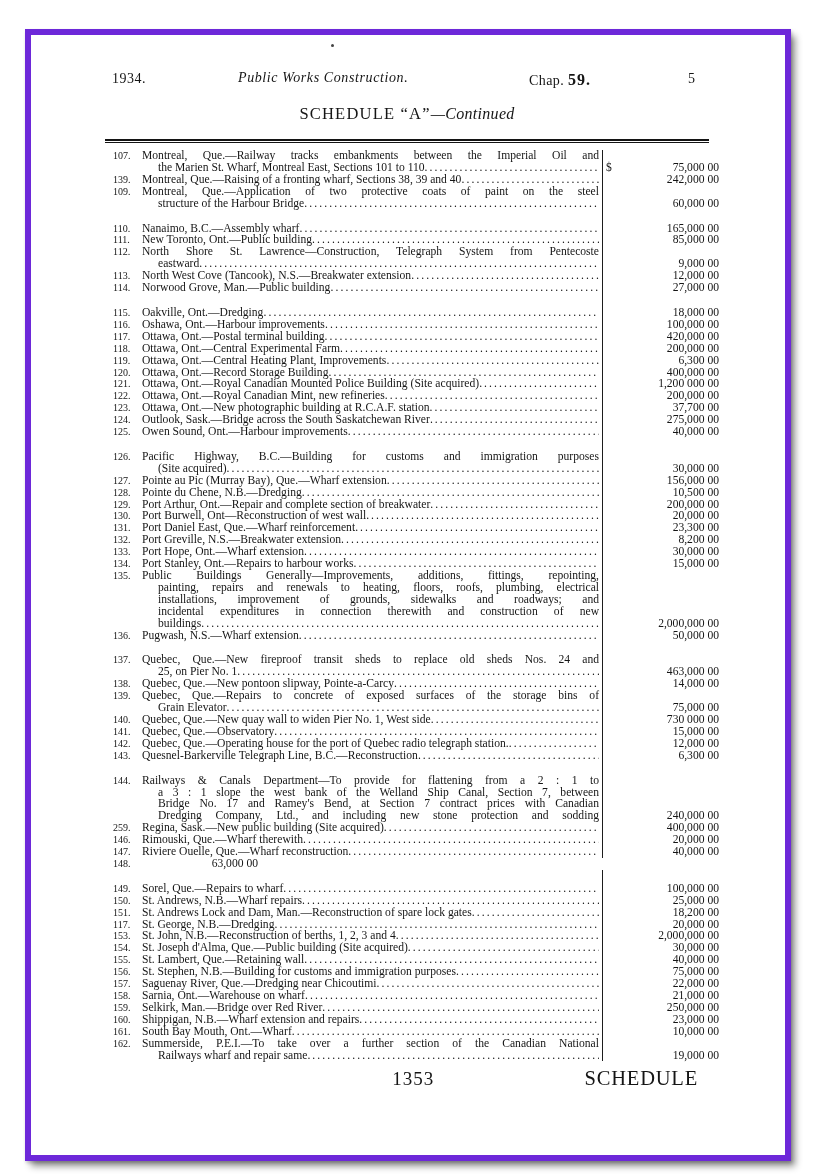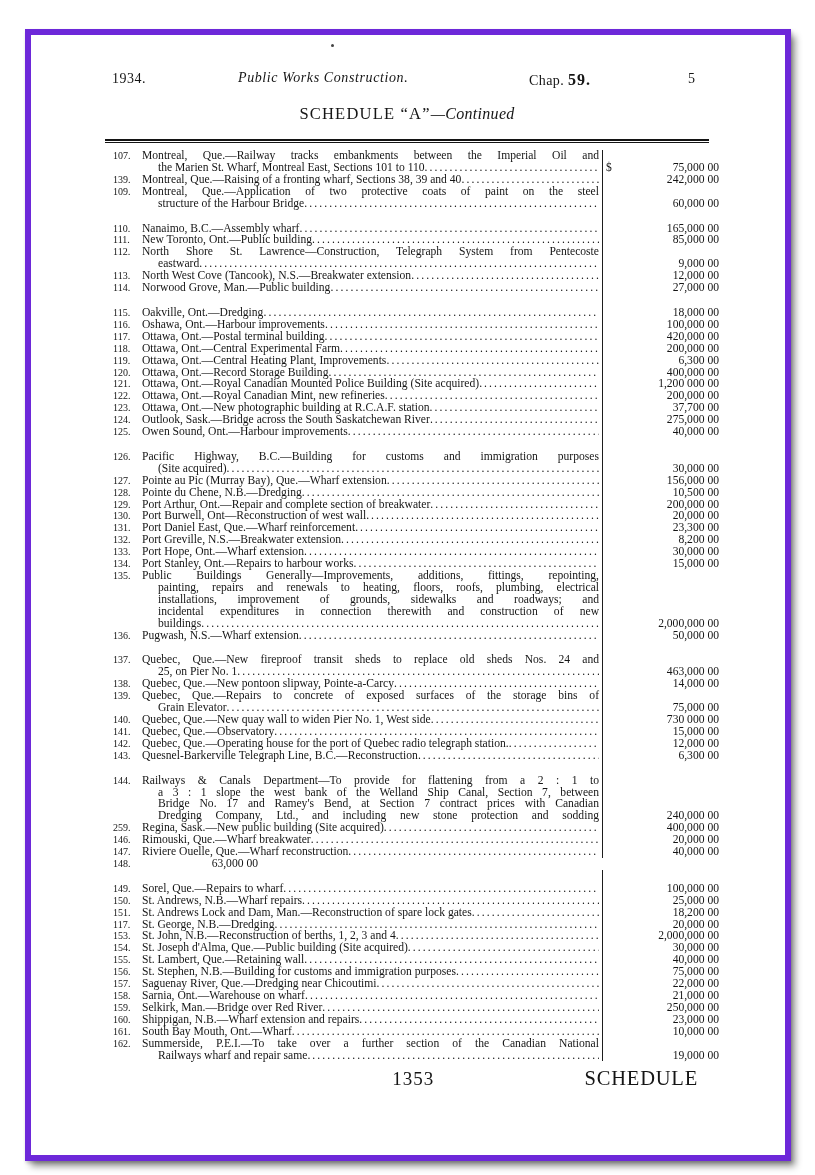--- a/index.html
+++ b/index.html
@@ -798,21 +798,21 @@
         
         <span class="amt">400,000 00</span>
       </div>
     </div>
   </div>
 
   <div class="item">
     <div class="num">146.</div>
     <div class="desc">
             <div class="line last">
-              <span class="txt">Rimouski, Que.—Wharf breakwater</span>
+              <span class="txt">Rimouski, Que.—Wharf therewith</span>
               <span class="dots"></span>
             </div>
           </div>
     <div class="amt-col">
       <div class="amt-line">
         
         <span class="amt">20,000 00</span>
       </div>
     </div>
   </div>

